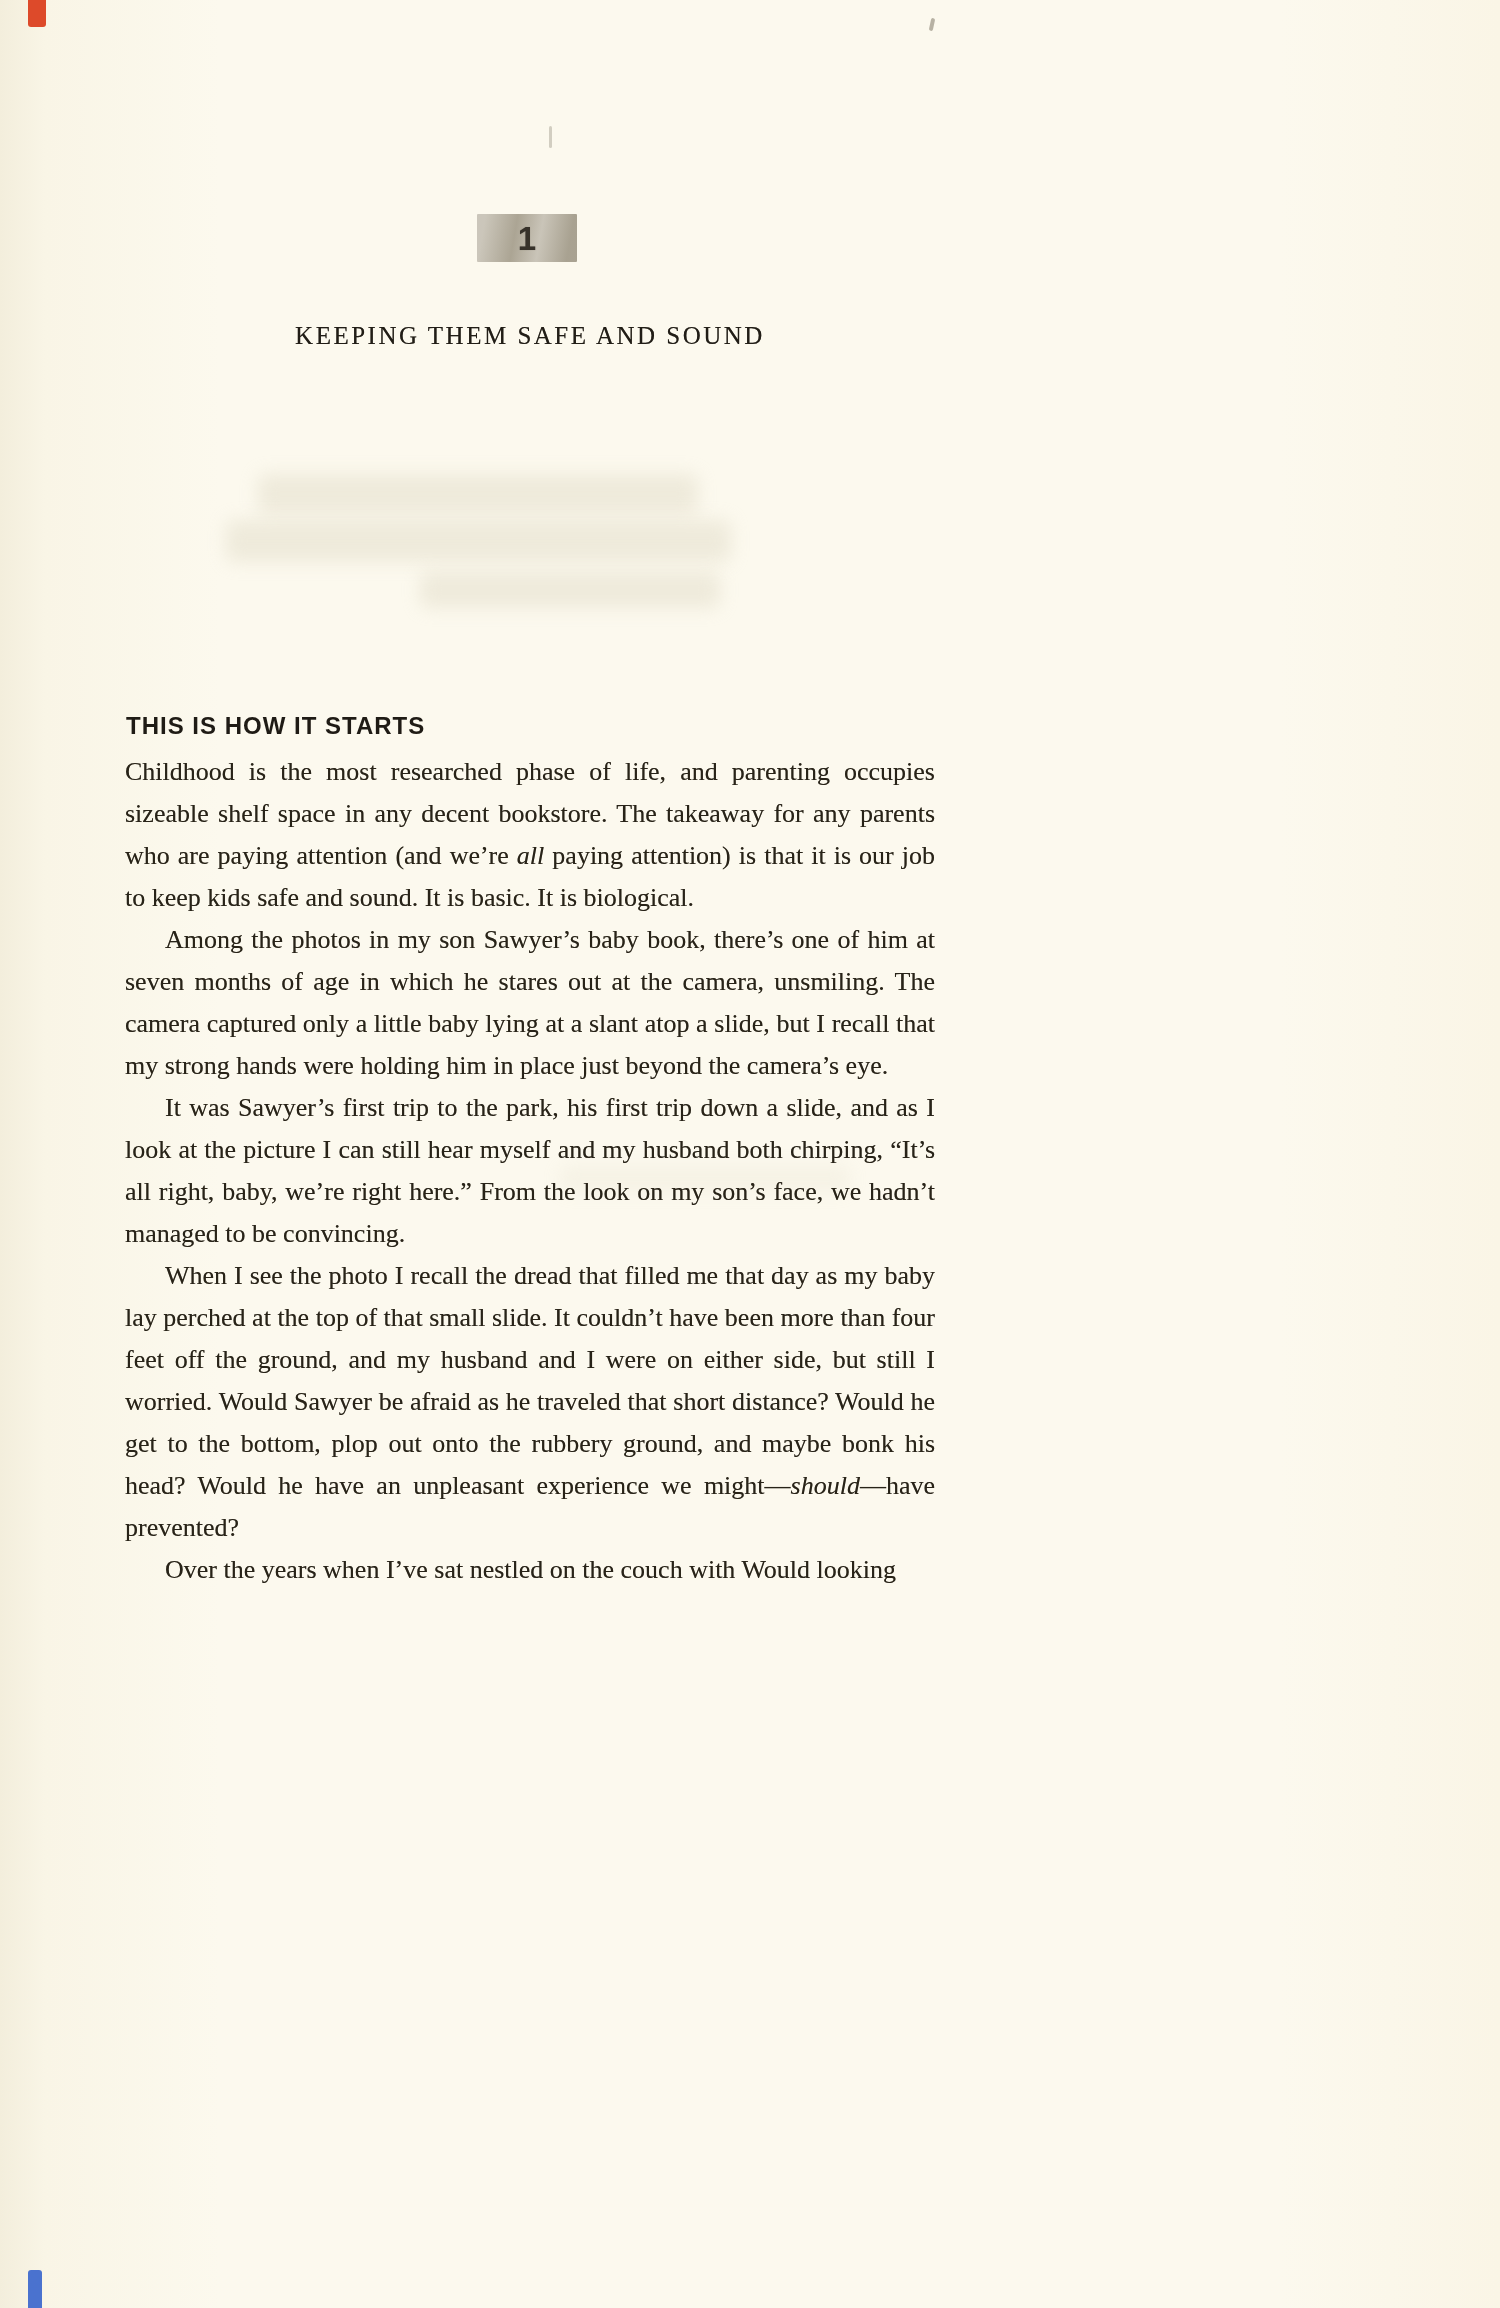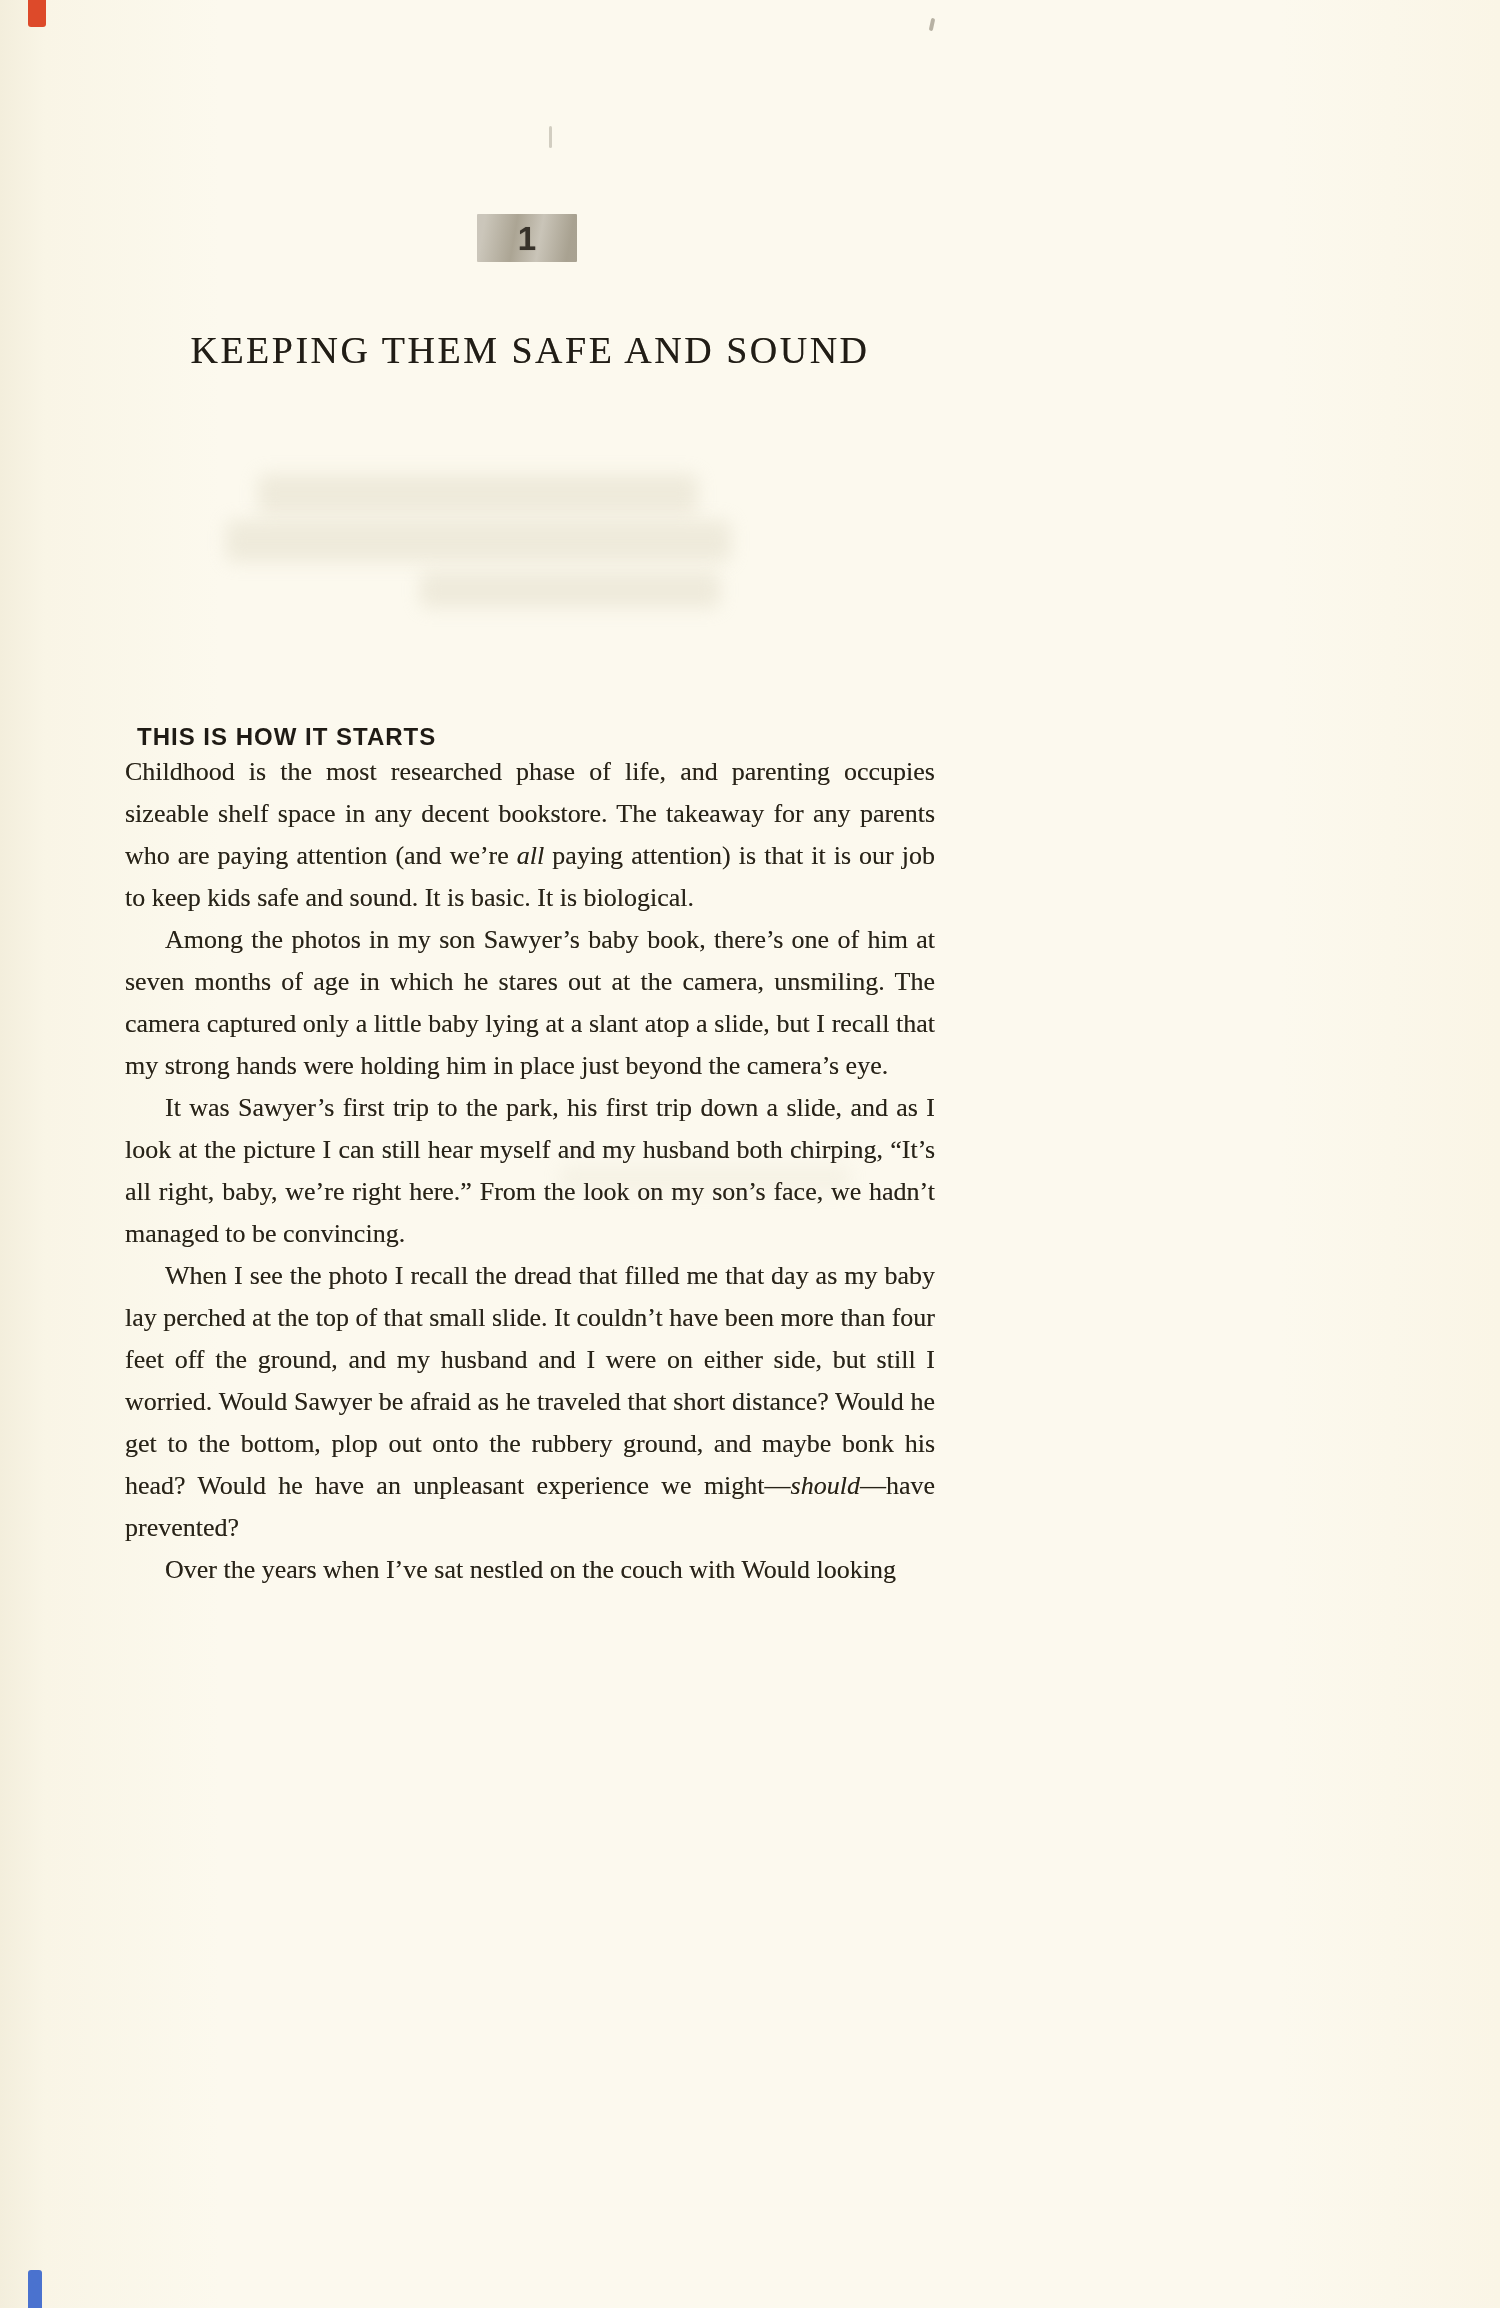--- a/index.html
+++ b/index.html
@@ -50,36 +50,36 @@
     font-family: "Liberation Sans", "DejaVu Sans", sans-serif;
     font-weight: bold;
     font-size: 33px;
     line-height: 1;
     color: #37322a;
     text-shadow: 0 0 1px rgba(55,50,42,0.4);
   }
 
   .chapter-title {
     position: absolute;
-    left: 125px; top: 330px;
+    left: 125px; top: 316px;
     width: 810px;
     margin: 0;
     text-align: center;
     font-weight: normal;
-    font-size: 38px;
+    font-size: 25px;
     line-height: 40px;
     letter-spacing: 2.5px;
     color: #211d16;
     text-shadow: 0 0 0.6px rgba(33,29,22,0.55);
   }
 
   .section-heading {
     position: absolute;
     left: 125px; top: 710px;
-    margin: 12px;
+    margin: 1px;
     font-family: "Liberation Sans", "DejaVu Sans", sans-serif;
     font-weight: bold;
     font-size: 24px;
     line-height: 30px;
     letter-spacing: 1px;
     color: #1f1b15;
   }
 
   .body-text {
     position: absolute;

